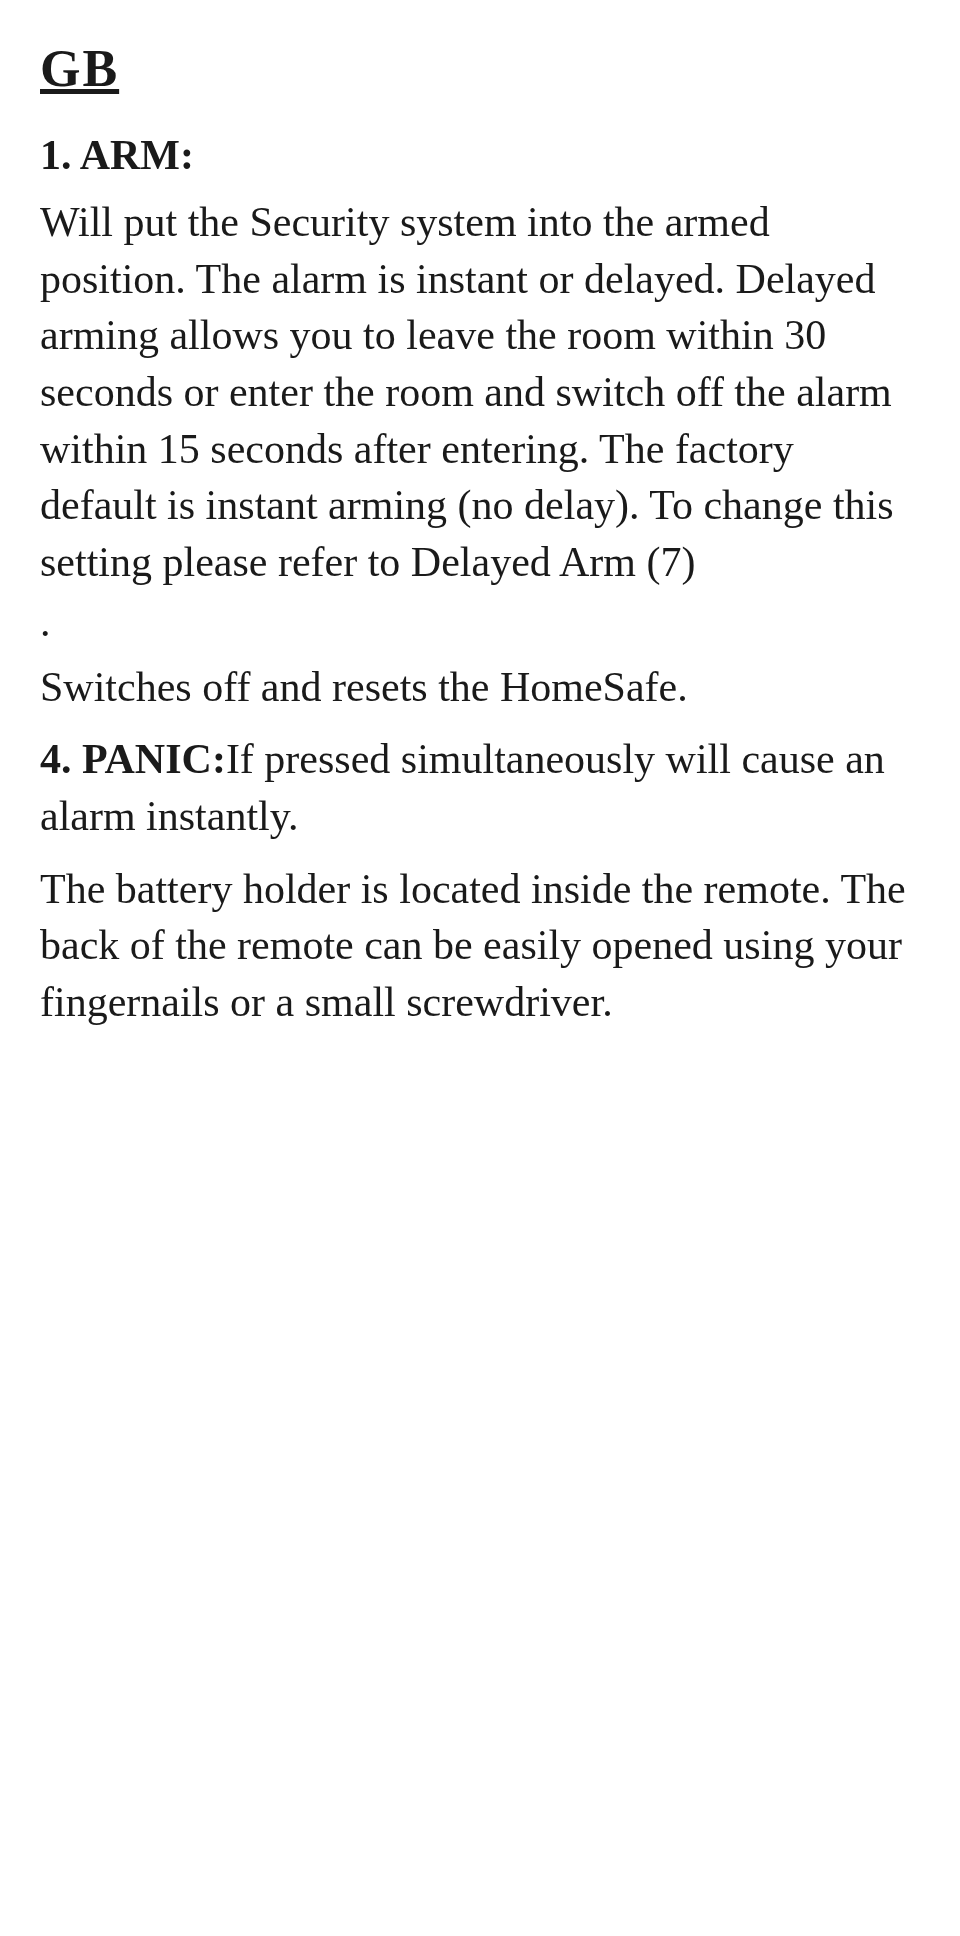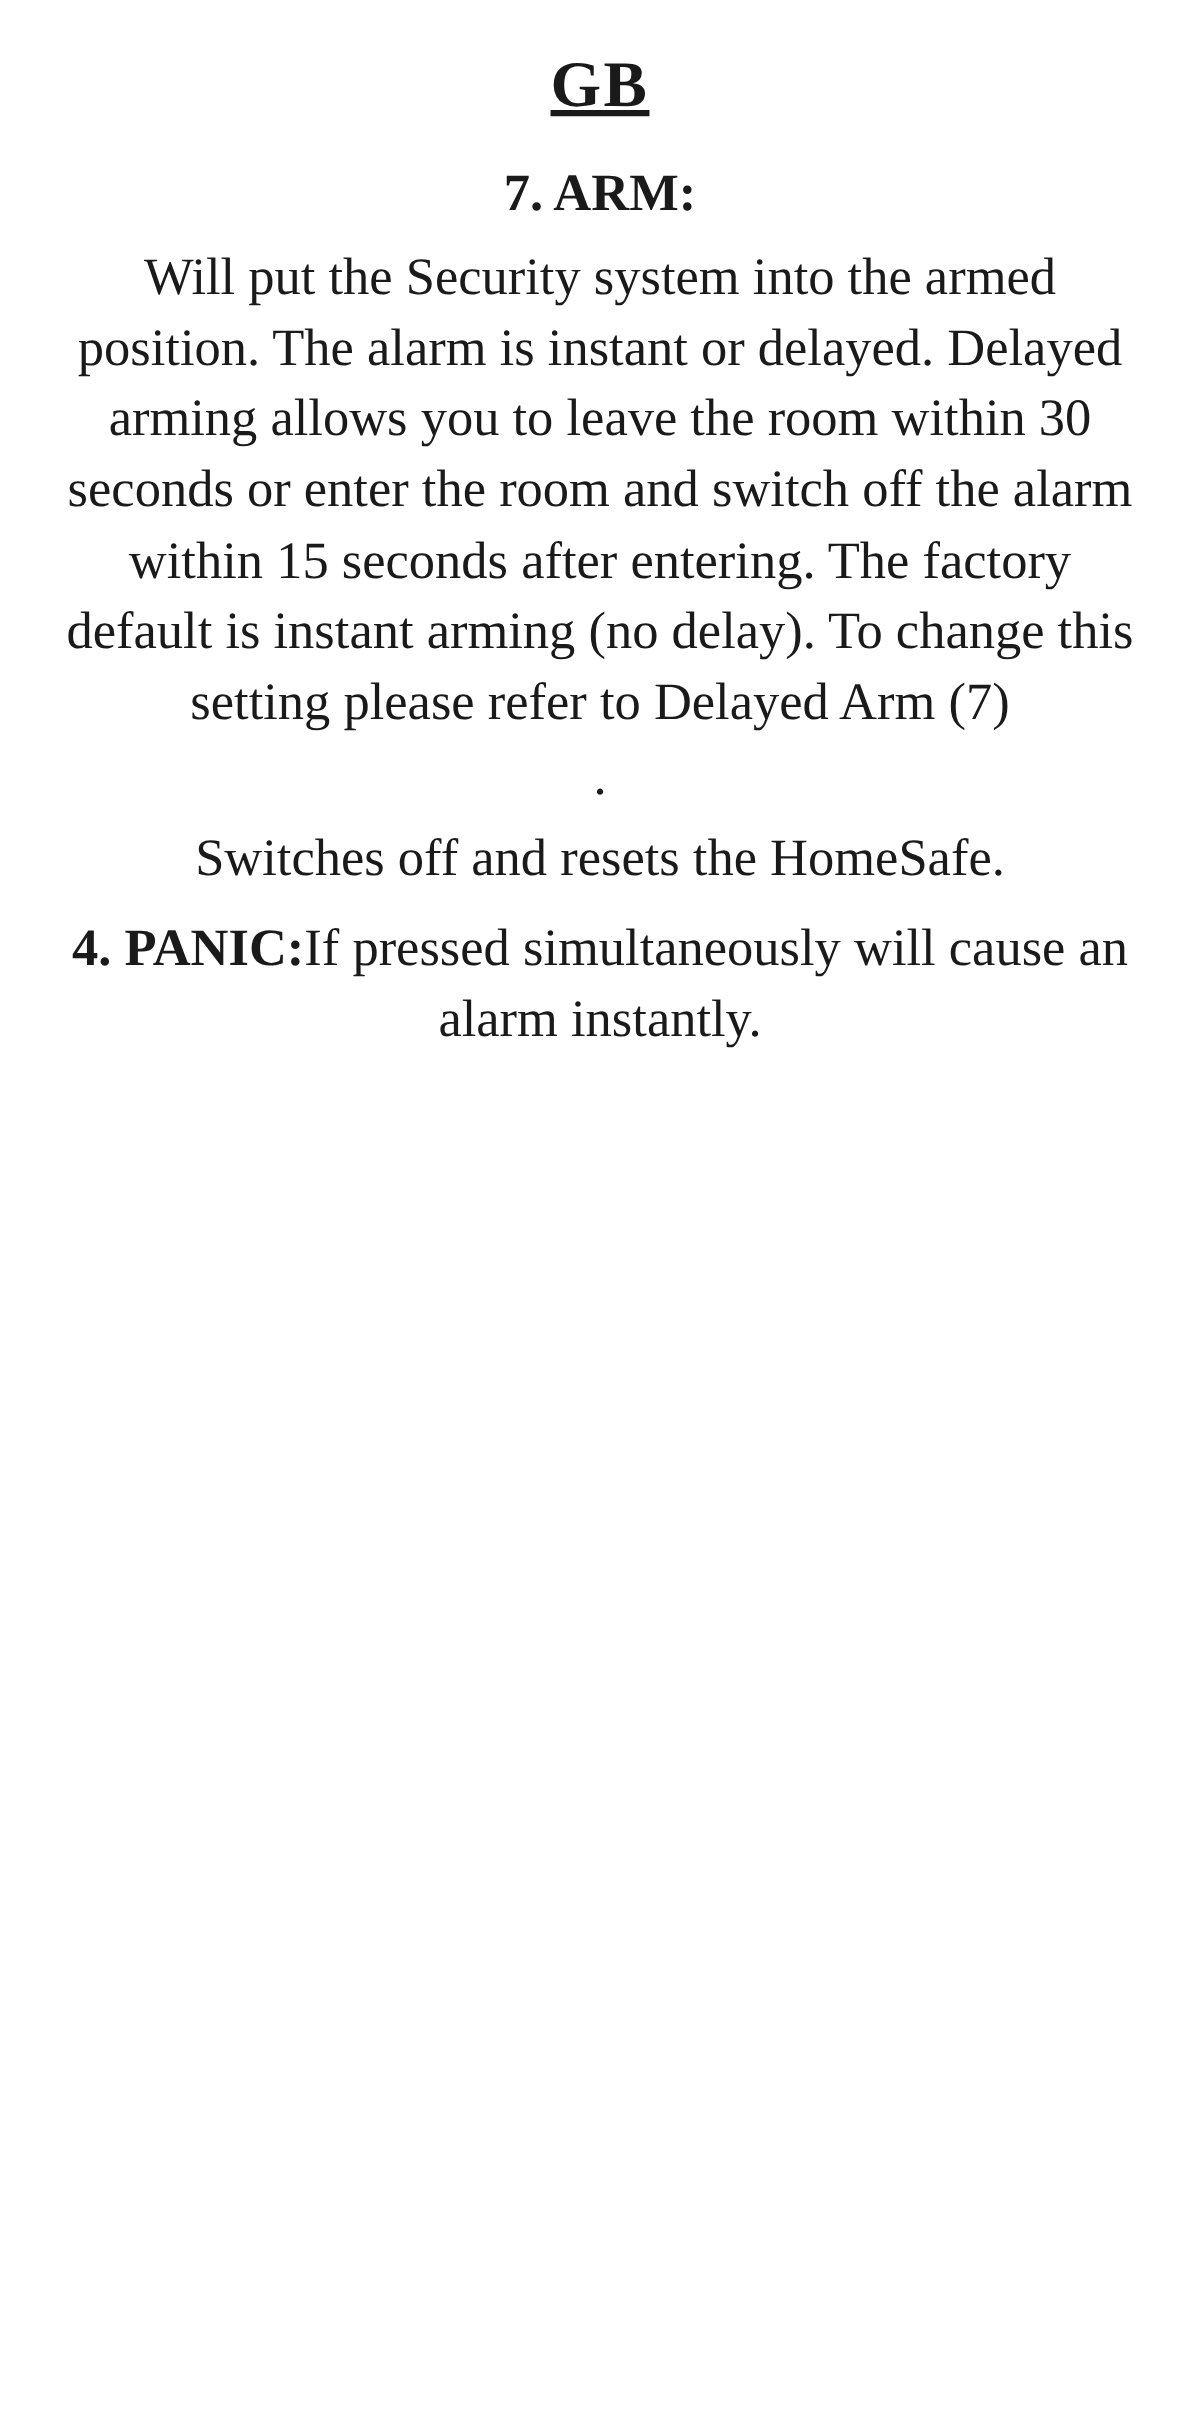--- a/index.html
+++ b/index.html
@@ -1,19 +1,18 @@
 <!DOCTYPE html>
 <html><head>
   <meta charset="utf-8">
   <style>
     * {
       margin: 0;
       padding: 0;
       box-sizing: border-box;
-      text-align: center;
     }
 
     body {
       background: #ffffff;
       font-family: Georgia, 'Times New Roman', serif;
       width: 960px;
       min-height: 1936px;
       padding: 40px 40px 40px 40px;
       color: #1a1a1a;
     }
@@ -66,33 +65,34 @@
 <body>
 
 <div class="header">
   <span class="header-title">GB</span>
 </div>
 
 <div class="content">
 
   <div class="section">
     <p>
-      <span class="section-heading">7. ARM:</span>
+      <span class="section-heading">1. ARM:</span>
     </p>
     <p>Will put the Security system into the armed position. The alarm is instant or delayed. Delayed arming allows you to leave the room within 30 seconds or enter the room and switch off the alarm within 15 seconds after entering. The factory default is instant arming (no delay). To change this setting please refer to Delayed Arm (7)</p>
     <div class="dot-separator">.</div>
   </div>
 
   <div class="section">
     <p>Switches off and resets the HomeSafe.</p>
   </div>
 
   <div class="section">
     <p>
       <span class="section-heading">4. PANIC:</span><span class="section-text">If pressed simultaneously will cause an alarm instantly.</span>
     </p>
   </div>
 
 
   <div class="section">
+    <p>The battery holder is located inside the remote. The back of the remote can be easily opened using your fingernails or a small screwdriver.</p>
   </div>
 
 </div>
 
 </body></html>

